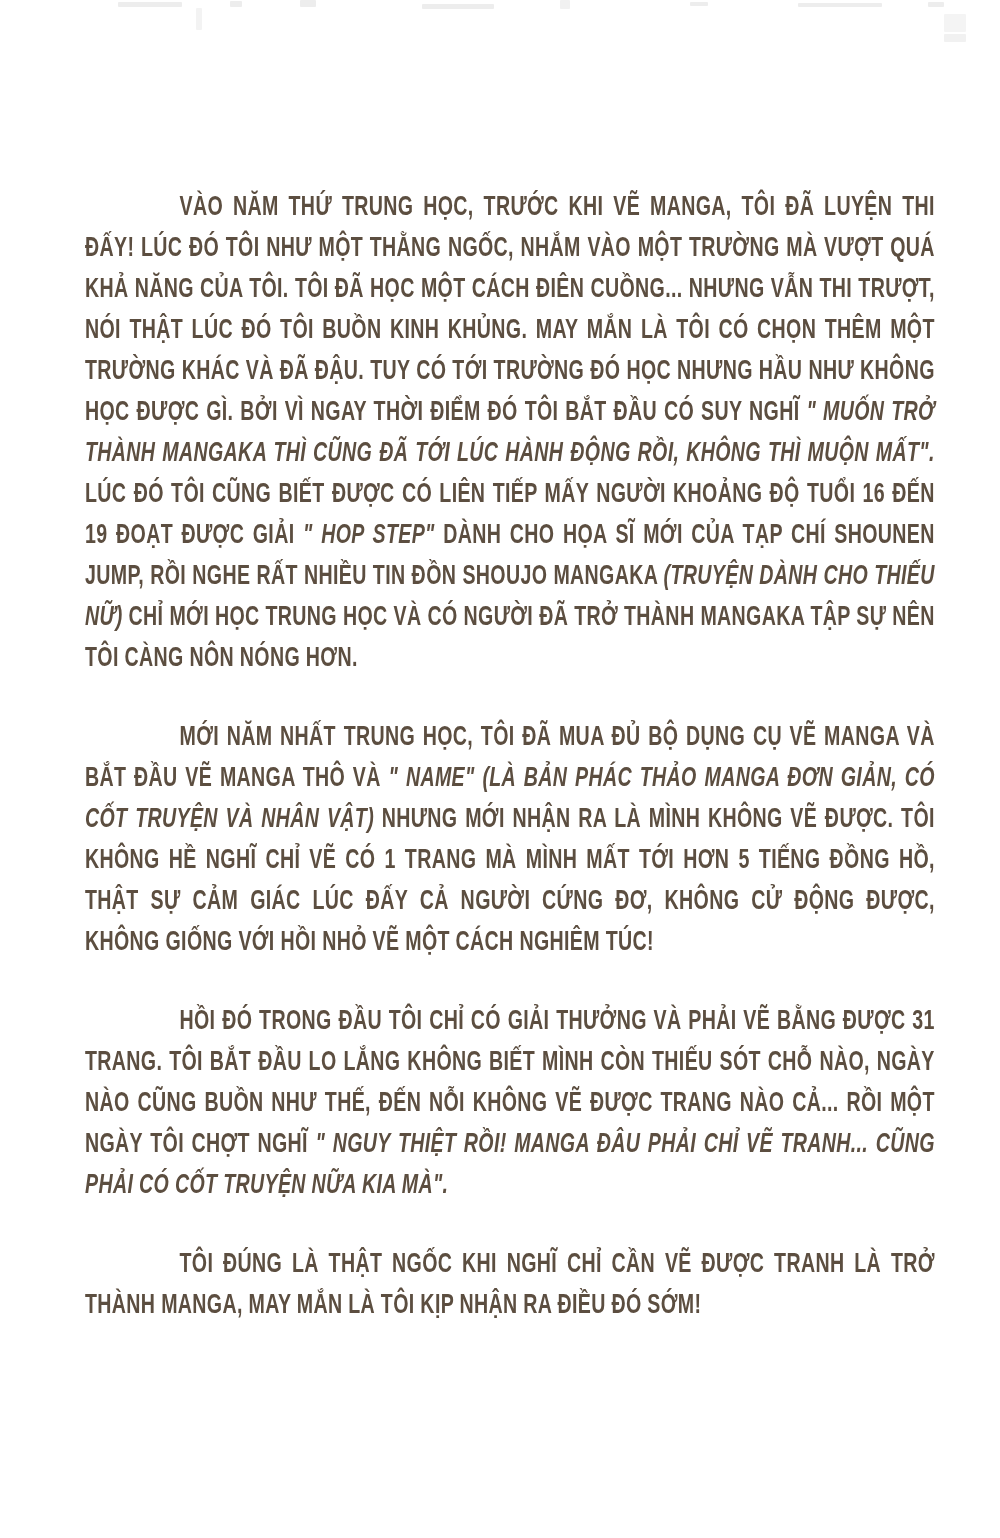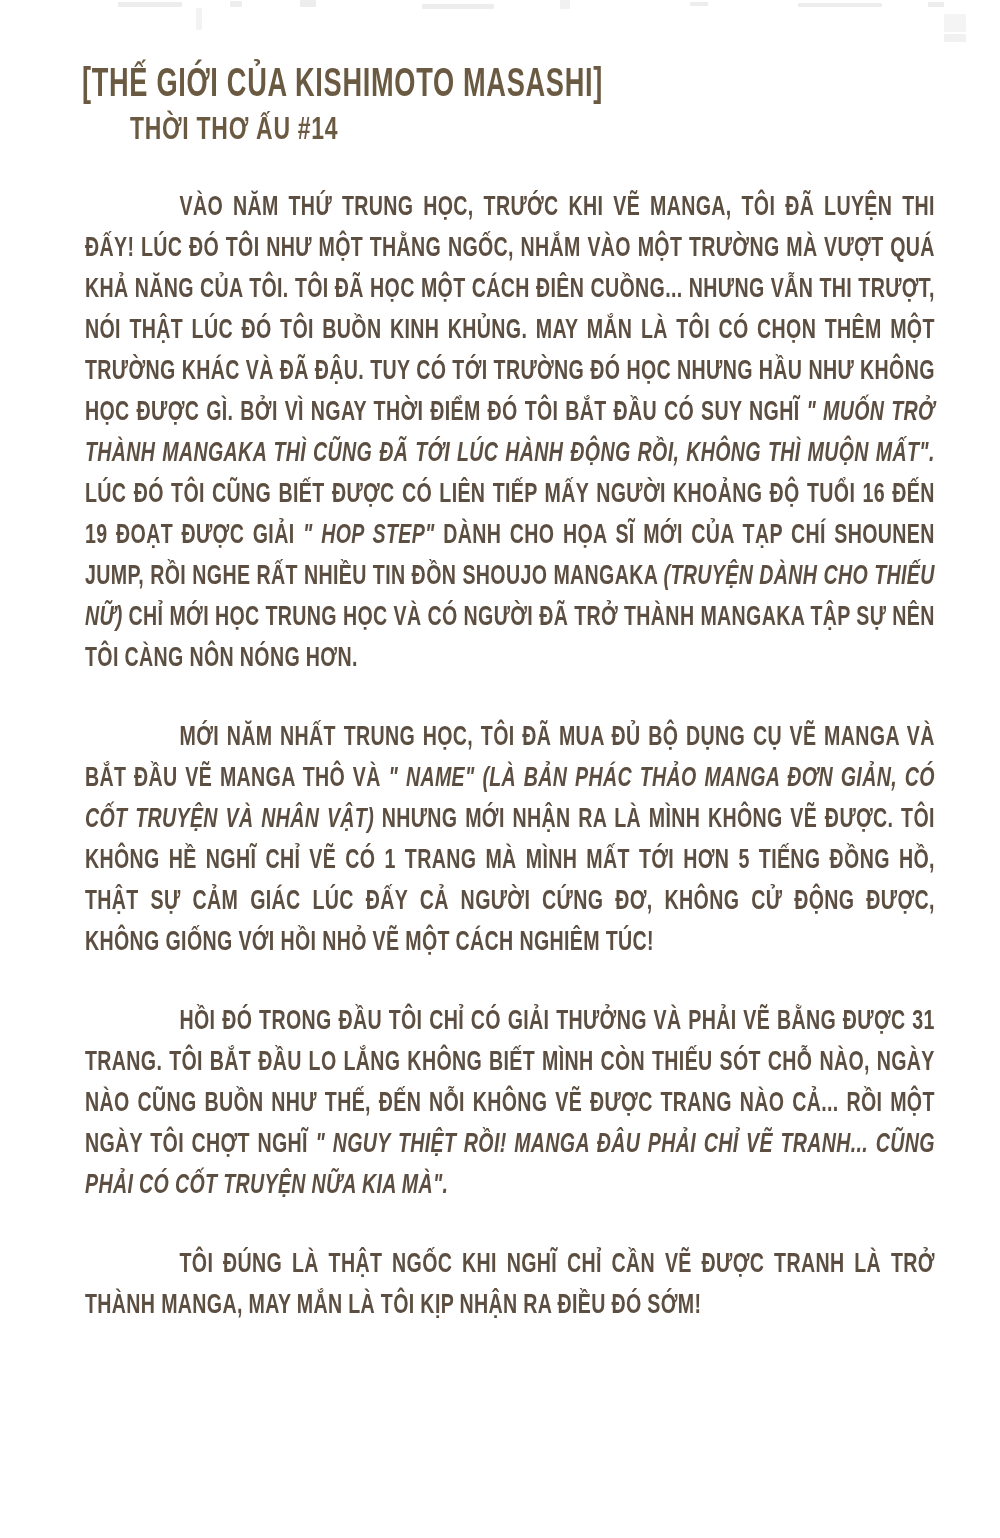--- a/index.html
+++ b/index.html
@@ -96,24 +96,20 @@
   <div class="artifact a3"></div>
   <div class="artifact a4"></div>
   <div class="artifact a5"></div>
   <div class="artifact a6"></div>
   <div class="artifact a7"></div>
   <div class="artifact a8"></div>
   <div class="artifact a9"></div>
   <div class="artifact a10"></div>
   <div class="artifact a11"></div>
 
-  <div class="header">
-    <div class="title">[THẾ GIỚI CỦA KISHIMOTO MASASHI]</div>
-    <div class="subtitle">THỜI THƠ ẤU #14</div>
-  </div>
 
   <div class="article">
       <p><span class="">VÀO NĂM THỨ TRUNG HỌC, TRƯỚC KHI VẼ MANGA, TÔI ĐÃ LUYỆN THI ĐẤY! LÚC ĐÓ TÔI NHƯ MỘT THẰNG NGỐC, NHẮM VÀO MỘT TRƯỜNG MÀ VƯỢT QUÁ KHẢ NĂNG CỦA TÔI. TÔI ĐÃ HỌC MỘT CÁCH ĐIÊN CUỒNG... NHƯNG VẪN THI TRƯỢT, NÓI THẬT LÚC ĐÓ TÔI BUỒN KINH KHỦNG. MAY MẮN LÀ TÔI CÓ CHỌN THÊM MỘT TRƯỜNG KHÁC VÀ ĐÃ ĐẬU. TUY CÓ TỚI TRƯỜNG ĐÓ HỌC NHƯNG HẦU NHƯ KHÔNG HỌC ĐƯỢC GÌ. BỞI VÌ NGAY THỜI ĐIỂM ĐÓ TÔI BẮT ĐẦU CÓ SUY NGHĨ </span><span class="it">" MUỐN TRỞ THÀNH MANGAKA THÌ CŨNG ĐÃ TỚI LÚC HÀNH ĐỘNG RỒI, KHÔNG THÌ MUỘN MẤT".</span><span class=""> LÚC ĐÓ TÔI CŨNG BIẾT ĐƯỢC CÓ LIÊN TIẾP MẤY NGƯỜI KHOẢNG ĐỘ TUỔI 16 ĐẾN 19 ĐOẠT ĐƯỢC GIẢI </span><span class="it">" HOP STEP"</span><span class=""> DÀNH CHO HỌA SĨ MỚI CỦA TẠP CHÍ SHOUNEN JUMP, RỒI NGHE RẤT NHIỀU TIN ĐỒN SHOUJO MANGAKA </span><span class="it">(TRUYỆN DÀNH CHO THIẾU NỮ)</span><span class=""> CHỈ MỚI HỌC TRUNG HỌC VÀ CÓ NGƯỜI ĐÃ TRỞ THÀNH MANGAKA TẬP SỰ NÊN TÔI CÀNG NÔN NÓNG HƠN.</span></p>
       <p><span class="">MỚI NĂM NHẤT TRUNG HỌC, TÔI ĐÃ MUA ĐỦ BỘ DỤNG CỤ VẼ MANGA VÀ BẮT ĐẦU VẼ MANGA THÔ VÀ </span><span class="it">" NAME" (LÀ BẢN PHÁC THẢO MANGA ĐƠN GIẢN, CÓ CỐT TRUYỆN VÀ NHÂN VẬT)</span><span class=""> NHƯNG MỚI NHẬN RA LÀ MÌNH KHÔNG VẼ ĐƯỢC. TÔI KHÔNG HỀ NGHĨ CHỈ VẼ CÓ 1 TRANG MÀ MÌNH MẤT TỚI HƠN 5 TIẾNG ĐỒNG HỒ, THẬT SỰ CẢM GIÁC LÚC ĐẤY CẢ NGƯỜI CỨNG ĐƠ, KHÔNG CỬ ĐỘNG ĐƯỢC, KHÔNG GIỐNG VỚI HỒI NHỎ VẼ MỘT CÁCH NGHIÊM TÚC!</span></p>
       <p><span class="">HỒI ĐÓ TRONG ĐẦU TÔI CHỈ CÓ GIẢI THƯỞNG VÀ PHẢI VẼ BẰNG ĐƯỢC 31 TRANG. TÔI BẮT ĐẦU LO LẮNG KHÔNG BIẾT MÌNH CÒN THIẾU SÓT CHỖ NÀO, NGÀY NÀO CŨNG BUỒN NHƯ THẾ, ĐẾN NỖI KHÔNG VẼ ĐƯỢC TRANG NÀO CẢ... RỒI MỘT NGÀY TÔI CHỢT NGHĨ </span><span class="it">" NGUY THIỆT RỒI! MANGA ĐÂU PHẢI CHỈ VẼ TRANH... CŨNG PHẢI CÓ CỐT TRUYỆN NỮA KIA MÀ".</span></p>
       <p><span class="">TÔI ĐÚNG LÀ THẬT NGỐC KHI NGHĨ CHỈ CẦN VẼ ĐƯỢC TRANH LÀ TRỞ THÀNH MANGA, MAY MẮN LÀ TÔI KỊP NHẬN RA ĐIỀU ĐÓ SỚM!</span></p>
     </div>
 
 </div>
 

